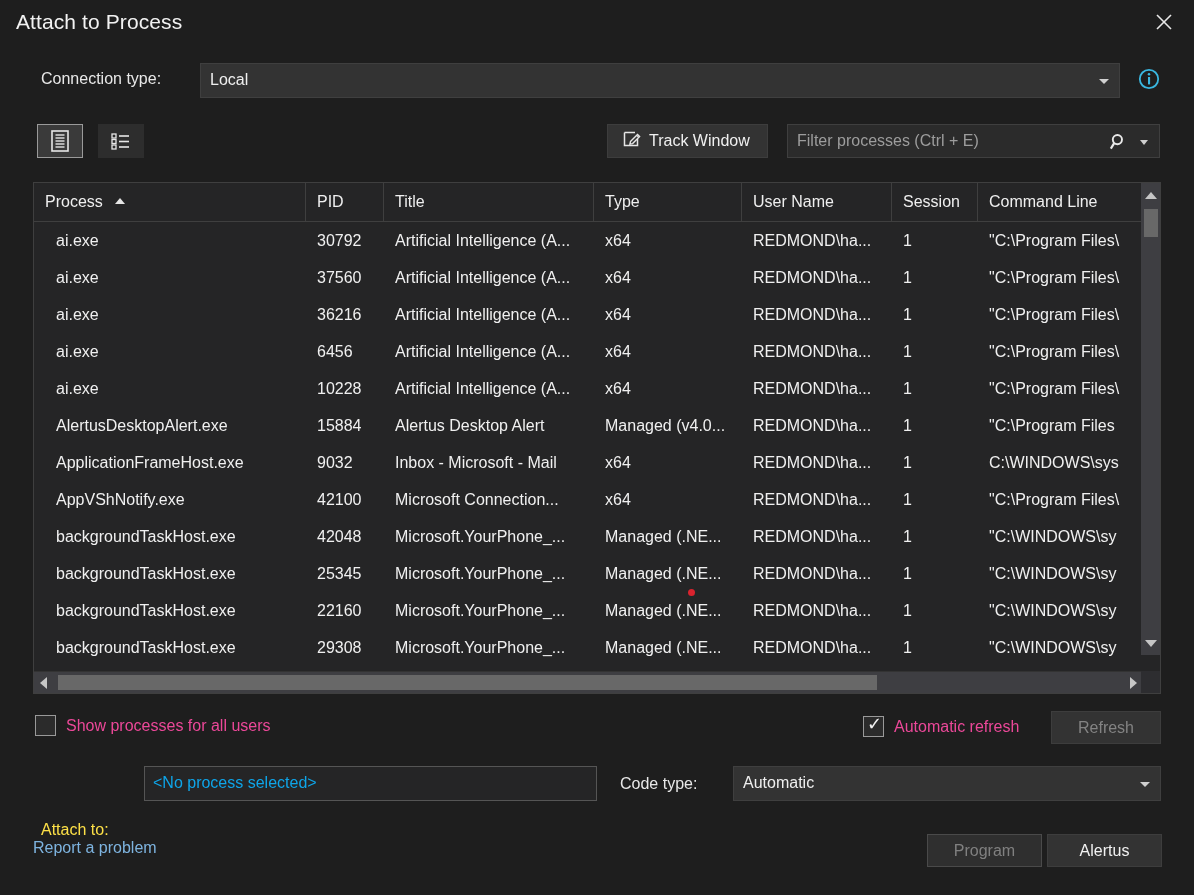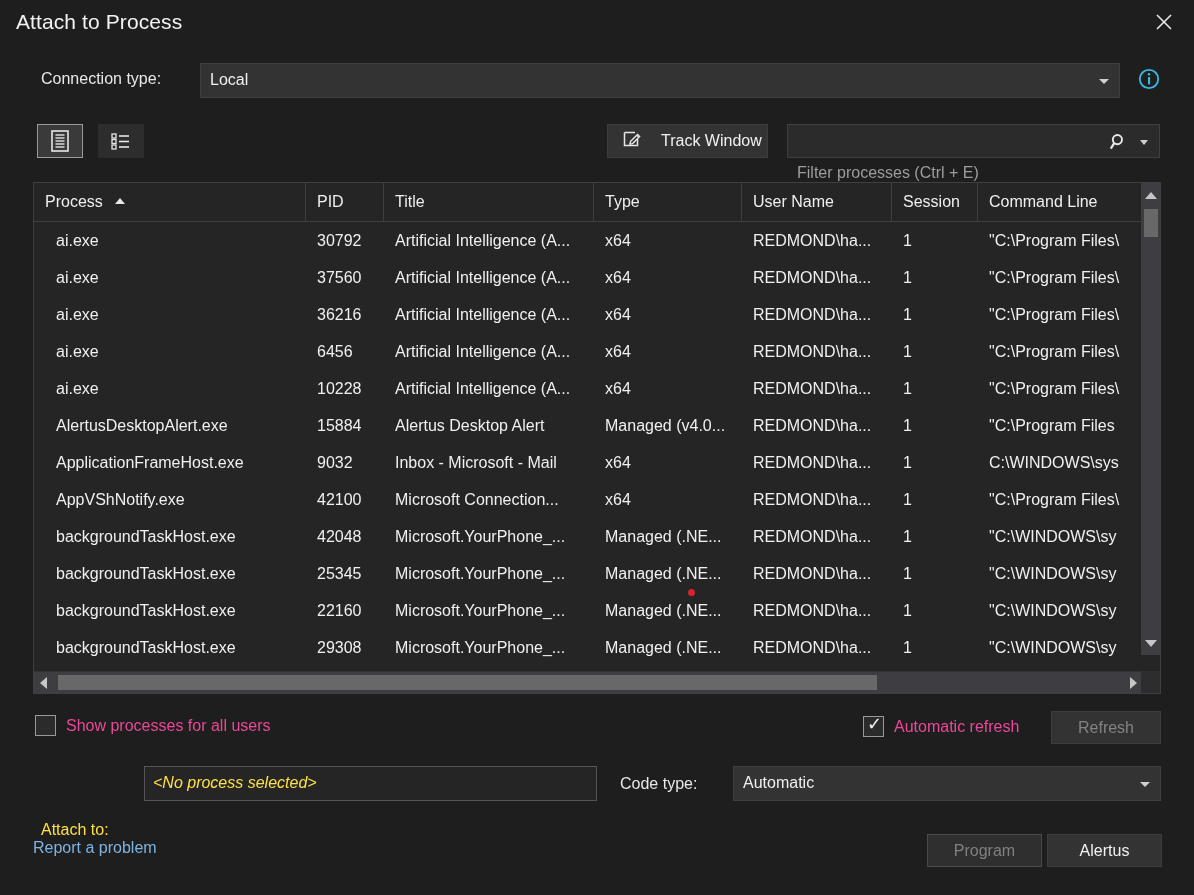--- a/index.html
+++ b/index.html
@@ -43,29 +43,29 @@
     position: absolute; top: 124px; width: 46px; height: 34px;
     background: #333333; display: flex; align-items: center; justify-content: center; cursor: pointer;
   }
   .viewbtn.sel { border: 1px solid #9a9a9a; background: #3a3a3a; }
   .viewbtn.b1 { left: 37px; }
   .viewbtn.b2 { left: 98px; background: #2d2d2d; }
 
   .track-btn {
     position: absolute; left: 607px; top: 124px; width: 161px; height: 34px;
     background: #333333; border: 1px solid #3d3d3d; cursor: pointer;
-    display: flex; align-items: center; gap: 19px; padding-left: 14px;
+    display: flex; align-items: center; gap: 7px; padding-left: 14px;
   }
   .track-btn .lbl { font-size: 16px; color: #f0f0f0; }
 
   .filter-box {
     position: absolute; left: 787px; top: 124px; width: 373px; height: 34px;
     background: #2b2b2b; border: 1px solid #3f3f3f; cursor: text;
   }
-  .filter-box .ph { position: absolute; left: 9px; top: 7px; font-size: 16px; color: #9d9d9d; margin-top: 32px; }
+  .filter-box .ph { position: absolute; left: 9px; top: 7px; font-size: 16px; color: #9d9d9d; }
   .filter-search { position: absolute; right: 30px; top: 7px; cursor: pointer; }
   .filter-caret {
     position: absolute; right: 11px; top: 15px;
     width: 0; height: 0; border-left: 4px solid transparent; border-right: 4px solid transparent;
     border-top: 5px solid #cfcfcf; cursor: pointer;
   }
 
   
   .grid {
     position: absolute; left: 33px; top: 182px; width: 1128px; height: 512px;
@@ -130,21 +130,21 @@
     background: #333333; border: 1px solid #3d3d3d; color: #838383; font-size: 16px;
     display: flex; align-items: center; justify-content: center; cursor: default;
   }
 
   
   .attach-label { position: absolute; left: 41px; top: 821px; font-size: 16px; color: #fde047; }
   .attach-field {
     position: absolute; left: 144px; top: 766px; width: 453px; height: 35px;
     background: #252526; border: 1px solid #555555; cursor: text;
   }
-  .attach-field .val { position: absolute; left: 8px; top: 7px; font-size: 16px; color: #fde047; font-style: italic; }
+  .attach-field .val { position: absolute; left: 8px; top: 7px; font-size: 16px; color: #0ea5e9; }
   .codetype-label { position: absolute; left: 620px; top: 775px; font-size: 16px; color: #e8e8e8; }
   .codetype-combo {
     position: absolute; left: 733px; top: 766px; width: 428px; height: 35px;
     background: #333333; border: 1px solid #3f3f3f; cursor: pointer;
   }
   .codetype-combo .val { position: absolute; left: 9px; top: 7px; font-size: 16px; color: #efefef; }
 
   
   .report-link {
     position: absolute; left: 33px; top: 839px; font-size: 16px; color: #7eb4e0;

